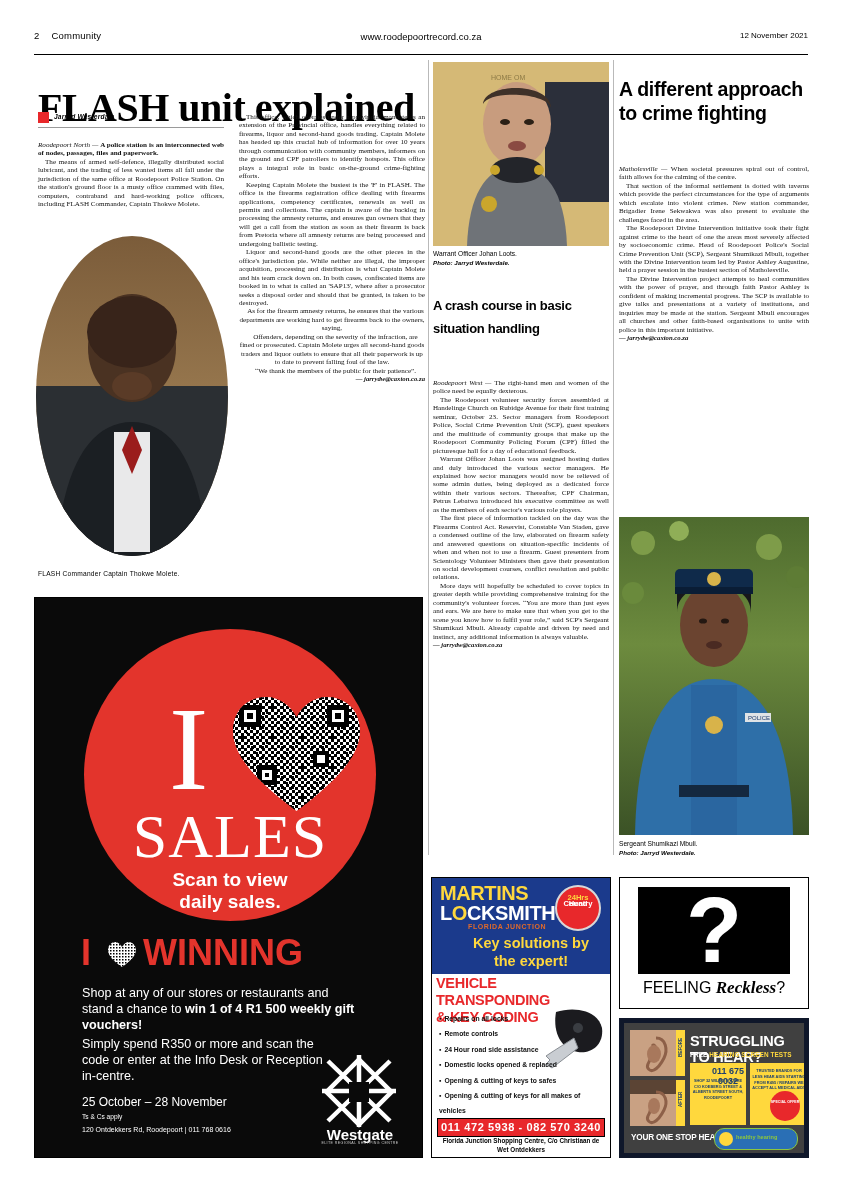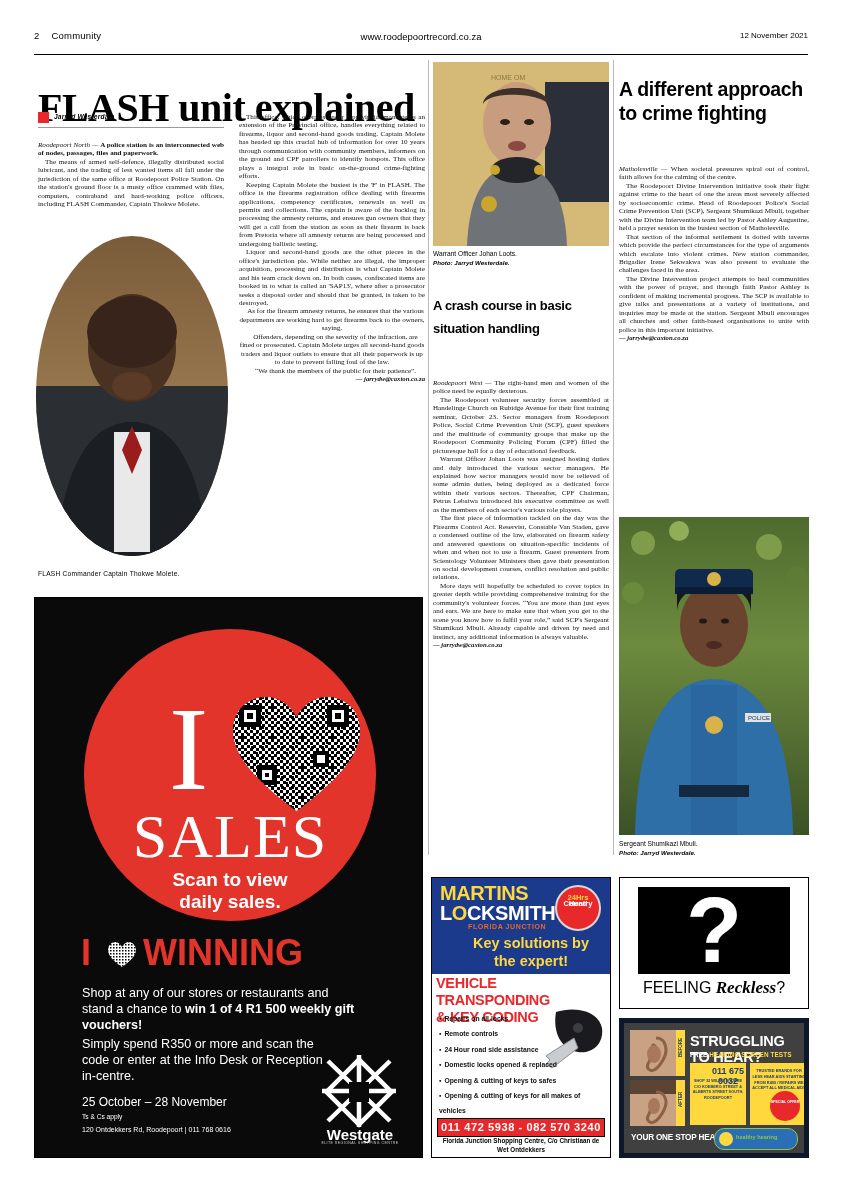--- a/index.html
+++ b/index.html
@@ -221,22 +221,22 @@
     <p>Warrant Officer Johan Loots was assigned hosting duties and duly introduced the various sector managers. He explained how sector managers would now be relieved of some admin duties, being deployed as a dedicated force within their various sectors. Thereafter, CPF Chairman, Petrus Lebatwa introduced his executive committee as well as the members of each sector's various role players.</p>
     <p>The first piece of information tackled on the day was the Firearms Control Act. Reservist, Constable Van Staden, gave a condensed outline of the law, elaborated on firearm safety and answered questions on situation-specific incidents of when and when not to use a firearm. Guest presenters from Scientology Volunteer Ministers then gave their presentation on social development courses, conflict resolution and public relations.</p>
     <p>More days will hopefully be scheduled to cover topics in greater depth while providing comprehensive training for the community's volunteer forces. “You are more than just eyes and ears. We are here to make sure that when you get to the scene you know how to fulfil your role,” said SCP's Sergeant Shumikazi Mbuli. Already capable and driven by need and instinct, any additional information is always valuable.</p>
     <p class="noind sig">— jarrydw@caxton.co.za</p>
   </div>
 
   <h2 class="hl-diff">A different approach to crime fighting</h2>
 
   <div class="col body-txt rcol">
     <p class="noind lede"><span>Matholesville</span><span> — </span><span style="font-style:normal;">When societal pressures spiral out of control, faith allows for the calming of the centre.</span></p>
+    <p>That section of the informal settlement is dotted with taverns which provide the perfect circumstances for the type of arguments which escalate into violent crimes. New station commander, Brigadier Irene Sekwakwa was also present to evaluate the challenges faced in the area.</p>
     <p>The Roodepoort Divine Intervention initiative took their fight against crime to the heart of one the areas most severely affected by socioeconomic crime. Head of Roodepoort Police's Social Crime Prevention Unit (SCP), Sergeant Shumikazi Mbuli, together with the Divine Intervention team led by Pastor Ashley Augustine, held a prayer session in the busiest section of Matholesville.</p>
-    <p>That section of the informal settlement is dotted with taverns which provide the perfect circumstances for the type of arguments which escalate into violent crimes. New station commander, Brigadier Irene Sekwakwa was also present to evaluate the challenges faced in the area.</p>
     <p>The Divine Intervention project attempts to heal communities with the power of prayer, and through faith Pastor Ashley is confident of making incremental progress. The SCP is available to give talks and presentations at a variety of institutions, and inquiries may be made at the station. Sergeant Mbuli encourages all churches and other faith-based organisations to unite with police in this important initiative.</p>
     <p class="noind sig">— jarrydw@caxton.co.za</p>
   </div>
 
   <div class="photo-mbuli">
     <svg viewBox="0 0 190 318" width="190" height="318" aria-hidden="true">
       <defs>
         <linearGradient id="leafy" x1="0" y1="0" x2="0" y2="1">
           <stop offset="0%" stop-color="#4e6b2e"></stop>
             <stop offset="40%" stop-color="#6d8b3e"></stop>

